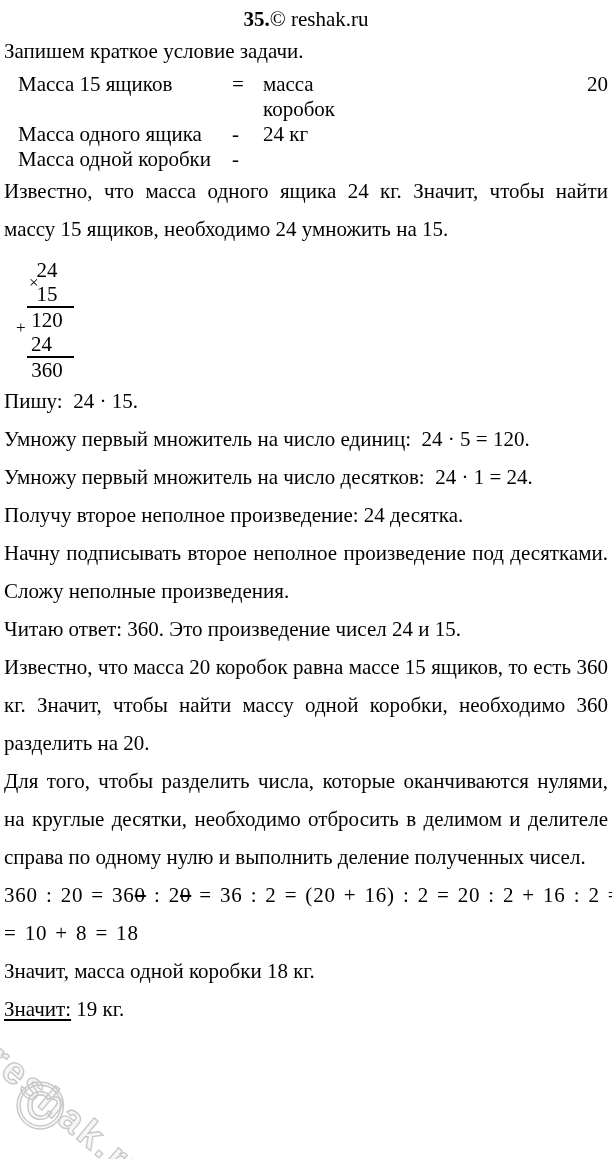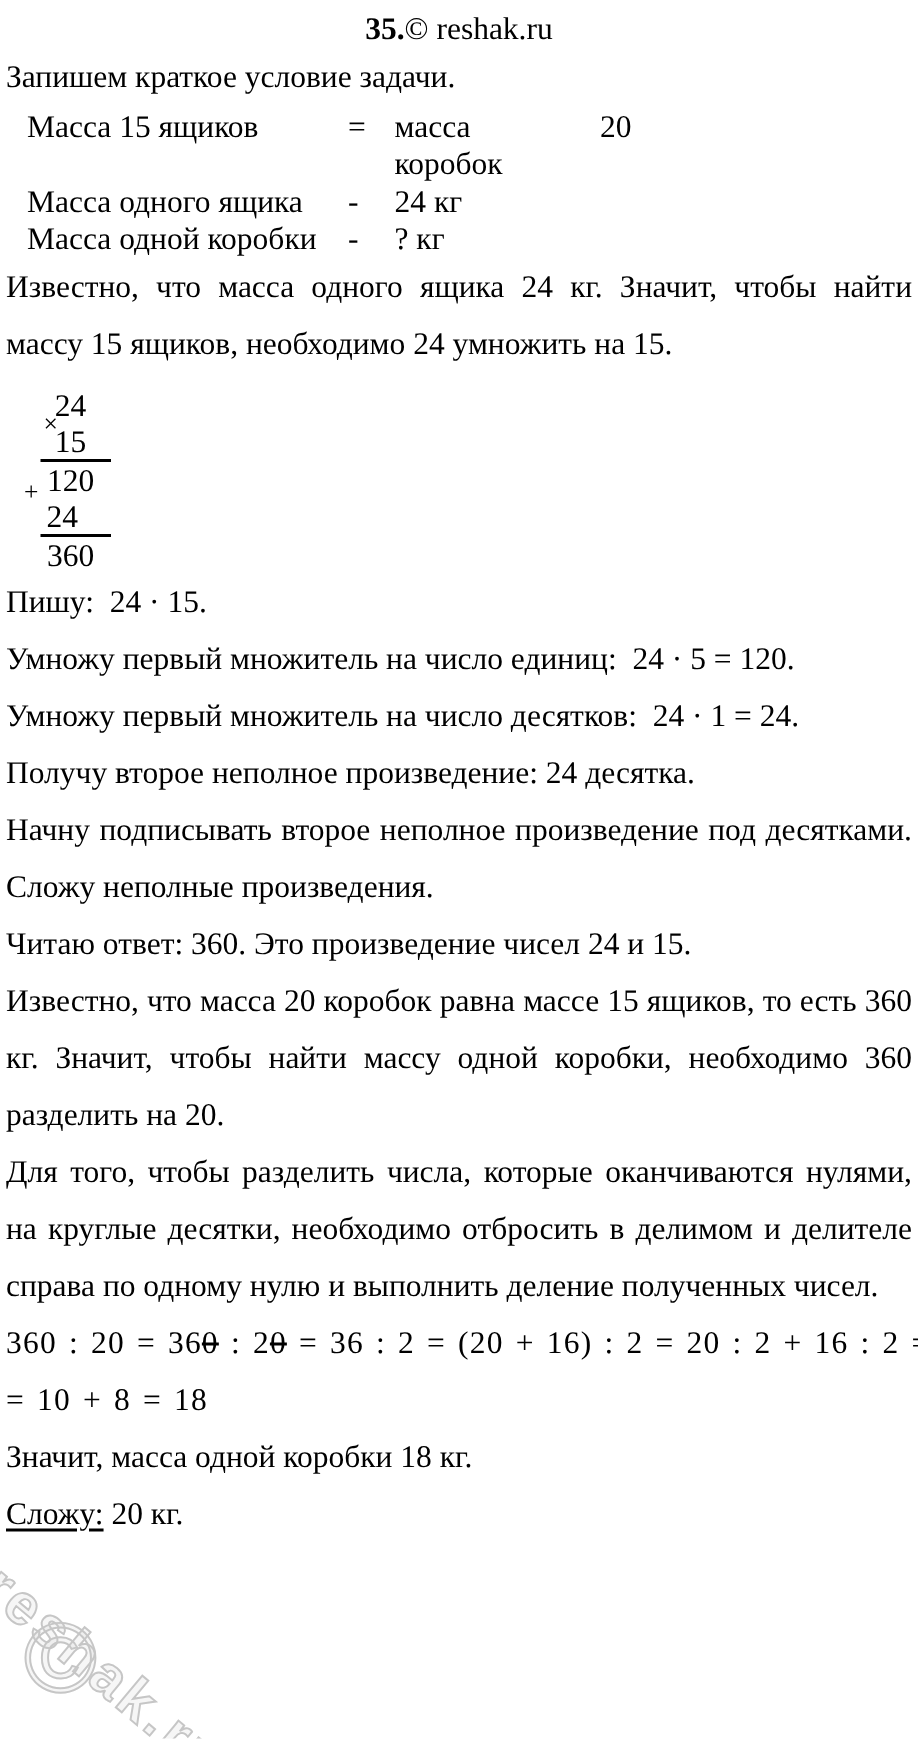--- a/index.html
+++ b/index.html
@@ -22,21 +22,21 @@
   .mt24 { margin-top: 24px; }
   .mt14 { margin-top: 14px; }
 
   
   .cond-table {
     margin: 2px 0 0 14px;
     display: grid;
     grid-template-columns: 214px 31px 120px 1fr;
     line-height: 25px;
   }
-  .cond-extra { padding-left: 17px; }
+  .cond-extra { padding-left: 17px; text-align: right; }
 
   
   .mult {
     position: relative;
     margin: 10px 0 0 23px;
     width: 47px;
     line-height: 24px;
   }
   .mult .num { text-align: center; padding-right: 7px; }
   .mult .num.shift { padding-right: 18px; }
@@ -90,21 +90,20 @@
     <div>масса коробок</div>
     <div class="cond-extra">20</div>
 
     <div>Масса одного ящика</div>
     <div>-</div>
     <div>24 кг</div>
     <div class="cond-extra"></div>
 
     <div>Масса одной коробки</div>
     <div>-</div>
-    <div>? кг</div>
     <div class="cond-extra"></div>
   </div>
 
   <p class="line justify mt24">Известно, что масса одного ящика 24 кг. Значит, чтобы найти массу 15 ящиков, необходимо 24 умножить на 15.</p>
 
   <div class="mult">
     <span class="op op-times">×</span>
     <span class="op op-plus">+</span>
     <div class="num">24</div>
     <div class="num">15</div>
@@ -123,18 +122,18 @@
   <p class="line">Читаю ответ: 360. Это произведение чисел 24 и 15.</p>
 
   <p class="line justify">Известно, что масса 20 коробок равна массе 15 ящиков, то есть 360 кг. Значит, чтобы найти массу одной коробки, необходимо 360 разделить на 20.</p>
   <p class="line justify">Для того, чтобы разделить числа, которые оканчиваются нулями, на круглые десятки, необходимо отбросить в делимом и делителе справа по одному нулю и выполнить деление полученных чисел.</p>
 
   <p class="line eq"><span>360 : 20 = 36</span><span class="strike">0</span><span> : 2</span><span class="strike">0</span><span> = 36 : 2 = (20 + 16) : 2 = 20 : 2 + 16 : 2 =</span></p>
   <p class="line eq">= 10 + 8 = 18</p>
 
   <p class="line">Значит, масса одной коробки 18 кг.</p>
 
-  <p class="line answer"><span class="answer-label">Сложу:</span><span> 20 кг.</span></p>
+  <p class="line answer"><span class="answer-label">Значит:</span><span> 19 кг.</span></p>
 
 </div>
 
 <div class="watermark-text">reshak.ru</div>
 <div class="watermark-c">©</div>
 
 </body></html>

